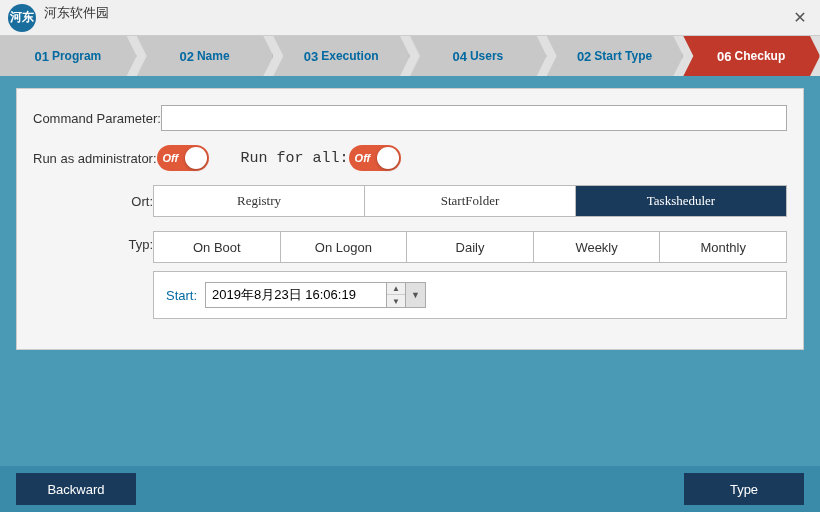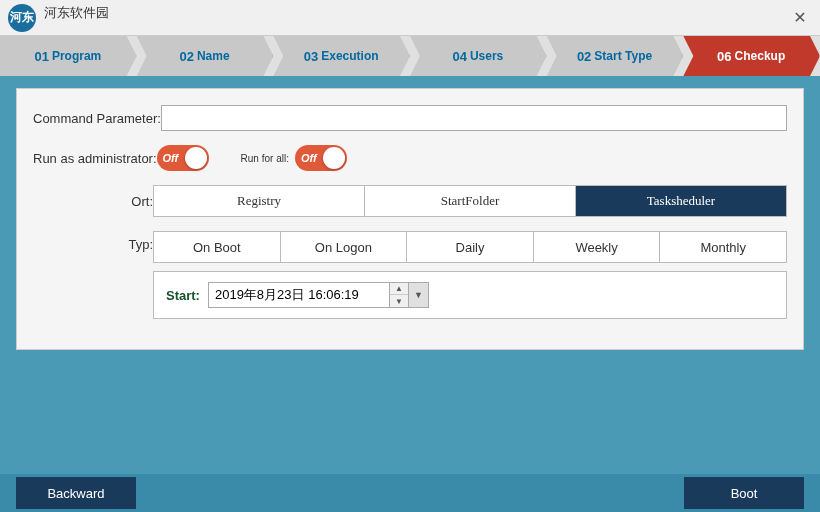--- a/index.html
+++ b/index.html
@@ -111,24 +111,24 @@
       gap: 0;
     }
     .form-label {
       min-width: 120px;
       text-align: right;
       font-size: 13px;
       color: #333;
       font-weight: 500;
     }
     .form-label-inline {
-      font-size: 10px;
+      font-size: 15px;
       color: #333;
       font-weight: 500;
-      margin-right: 6px;
+      font-family: Liberation Mono, monospace;
     }
 
     
     .text-input {
       flex: 1;
       height: 26px;
       border: 1px solid #aaa;
       background: white;
       padding: 0 6px;
       font-size: 13px;
@@ -212,22 +212,22 @@
       display: flex;
       align-items: center;
       margin-top: 8px;
       border: 1px solid #bbb;
       padding: 10px 12px;
       background: white;
       gap: 8px;
     }
     .start-label {
       font-size: 13px;
-      font-weight: 700;
-      color: #14532d;
+      font-weight: 400;
+      color: #0369a1;
     }
     .datetime-input-wrap {
       display: flex;
       align-items: center;
       border: 1px solid #aaa;
       background: white;
     }
     .datetime-input {
       width: 180px;
       height: 24px;
@@ -268,21 +268,21 @@
       align-items: center;
       justify-content: center;
     }
 
     
     .footer {
       position: absolute;
       bottom: 0;
       left: 0;
       right: 0;
-      height: 38px;
+      height: 46px;
       background: #3a8aaa;
       display: flex;
       align-items: center;
       justify-content: space-between;
       padding: 0 16px;
     }
     .footer-btn {
       height: 32px;
       min-width: 120px;
       background: #1a3a5c;
@@ -382,14 +382,14 @@
           <button class="dropdown-btn">▼</button>
         </div>
       </div>
     </div>
   </div>
 
 </div>
 
 <div class="footer">
   <button class="footer-btn">Backward</button>
-  <button class="footer-btn">Boot</button>
+  <button class="footer-btn">Type</button>
 </div>
 
 </body></html>

